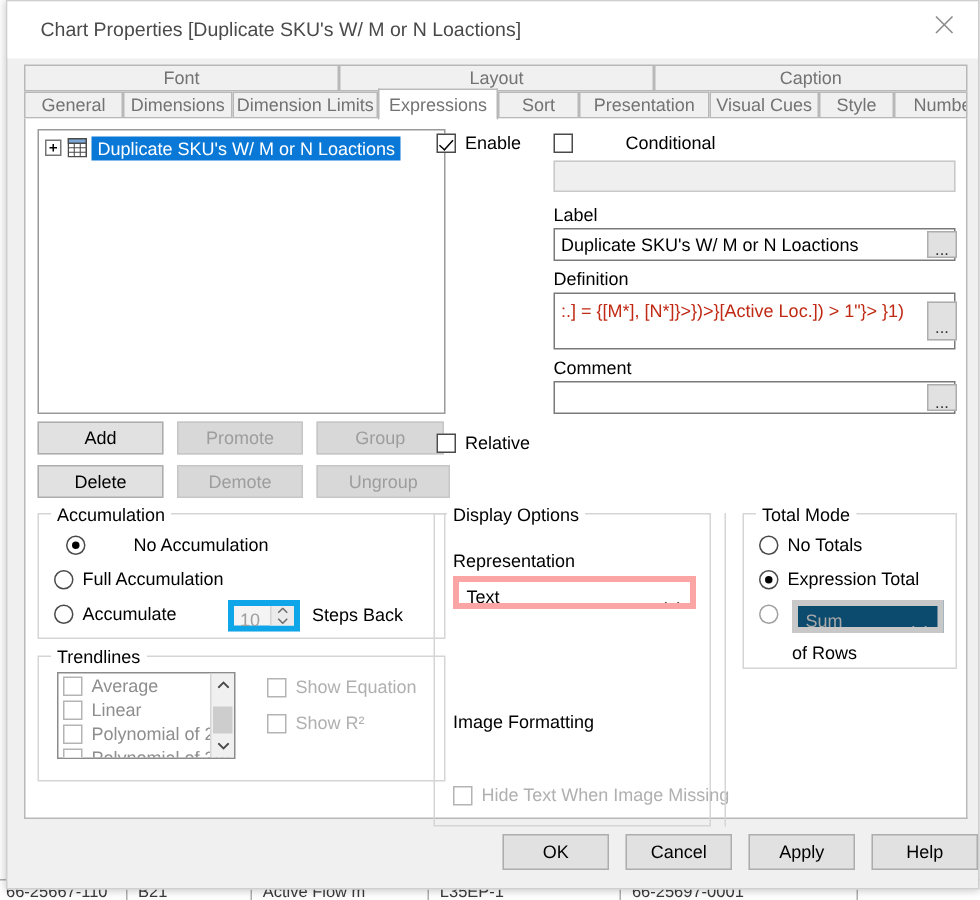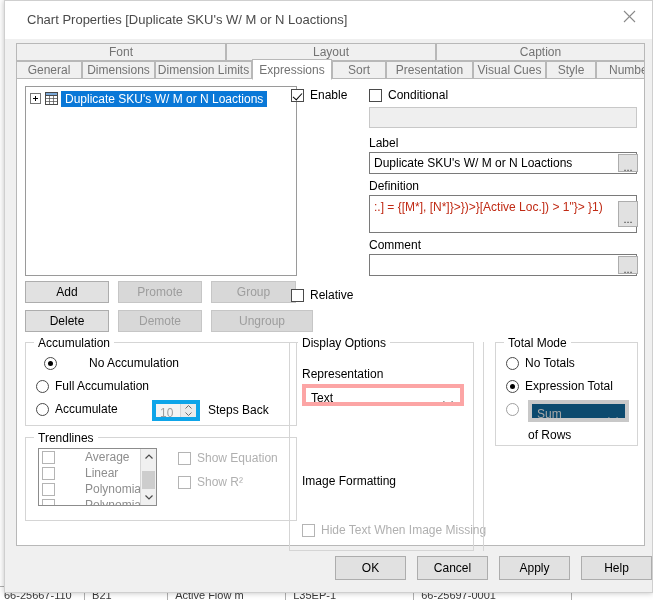--- a/index.html
+++ b/index.html
@@ -392,21 +392,20 @@
   }
   .listbox .lb-item {
     display: flex;
     align-items: center;
     height: 16px;
     padding-left: 3px;
     font-size: 12px;
     color: #8e8e8e;
     white-space: nowrap;
     cursor: default;
-    gap: 24px;
   }
   .lb-scroll {
     position: absolute;
     right: 0; top: 0;
     width: 15px; height: 100%;
     background: #f0f0f0;
     border-left: 1px solid #d6d6d6;
   }
   .lb-arrow {
     height: 15px;
@@ -512,21 +511,21 @@
         </span>
         <span class="tree-label">Duplicate SKU's W/ M or N Loactions</span>
       </div>
     </div>
 
     <div class="btn" style="left:8px;top:202px;width:84px;">Add</div>
     <div class="btn disabled" style="left:101px;top:202px;width:84px;">Promote</div>
     <div class="btn disabled" style="left:194px;top:202px;width:85px;">Group</div>
     <div class="btn" style="left:8px;top:231px;width:84px;">Delete</div>
     <div class="btn disabled" style="left:101px;top:231px;width:84px;">Demote</div>
-    <div class="btn disabled" style="left:194px;top:231px;width:102px;">Ungroup</div>
+    <div class="btn disabled" style="left:194px;top:231px;width:89px;">Ungroup</div>
 
     <div class="groupbox" style="left:8px;top:263px;width:272px;height:84px;">
       <span class="gb-title">Accumulation</span>
       <div class="radio-row" style="left:18px;top:13px;gap:26px;">
         <span class="radio checked"></span>
         <span>No Accumulation</span>
       </div>
       <div class="radio-row" style="left:10px;top:36px;">
         <span class="radio"></span>
         <span>Full Accumulation</span>
@@ -593,21 +592,21 @@
       <div class="check-row disabled" style="left:152px;top:37px;">
         <span class="cbox disabled"></span>
         <span>Show R²</span>
       </div>
     </div>
 
     <div class="check-row" style="left:274px;top:9px;">
       <span class="cbox checked"></span>
       <span>Enable</span>
     </div>
-    <div class="check-row" style="left:352px;top:9px;">
+    <div class="check-row" style="left:352px;top:9px;gap:29px;">
       <span class="cbox"></span>
       <span>Conditional</span>
     </div>
     <div class="textfield disabled" style="left:352px;top:28px;width:268px;height:21px;"></div>
 
     <span class="field-label" style="left:352px;top:57px;">Label</span>
     <div class="textfield" style="left:352px;top:73px;width:268px;height:22px;line-height:20px;">Duplicate SKU's W/ M or N Loactions</div>
     <div class="ellipsis-btn" style="left:601px;top:75px;height:18px;">...</div>
 
     <span class="field-label" style="left:352px;top:100px;">Definition</span>

